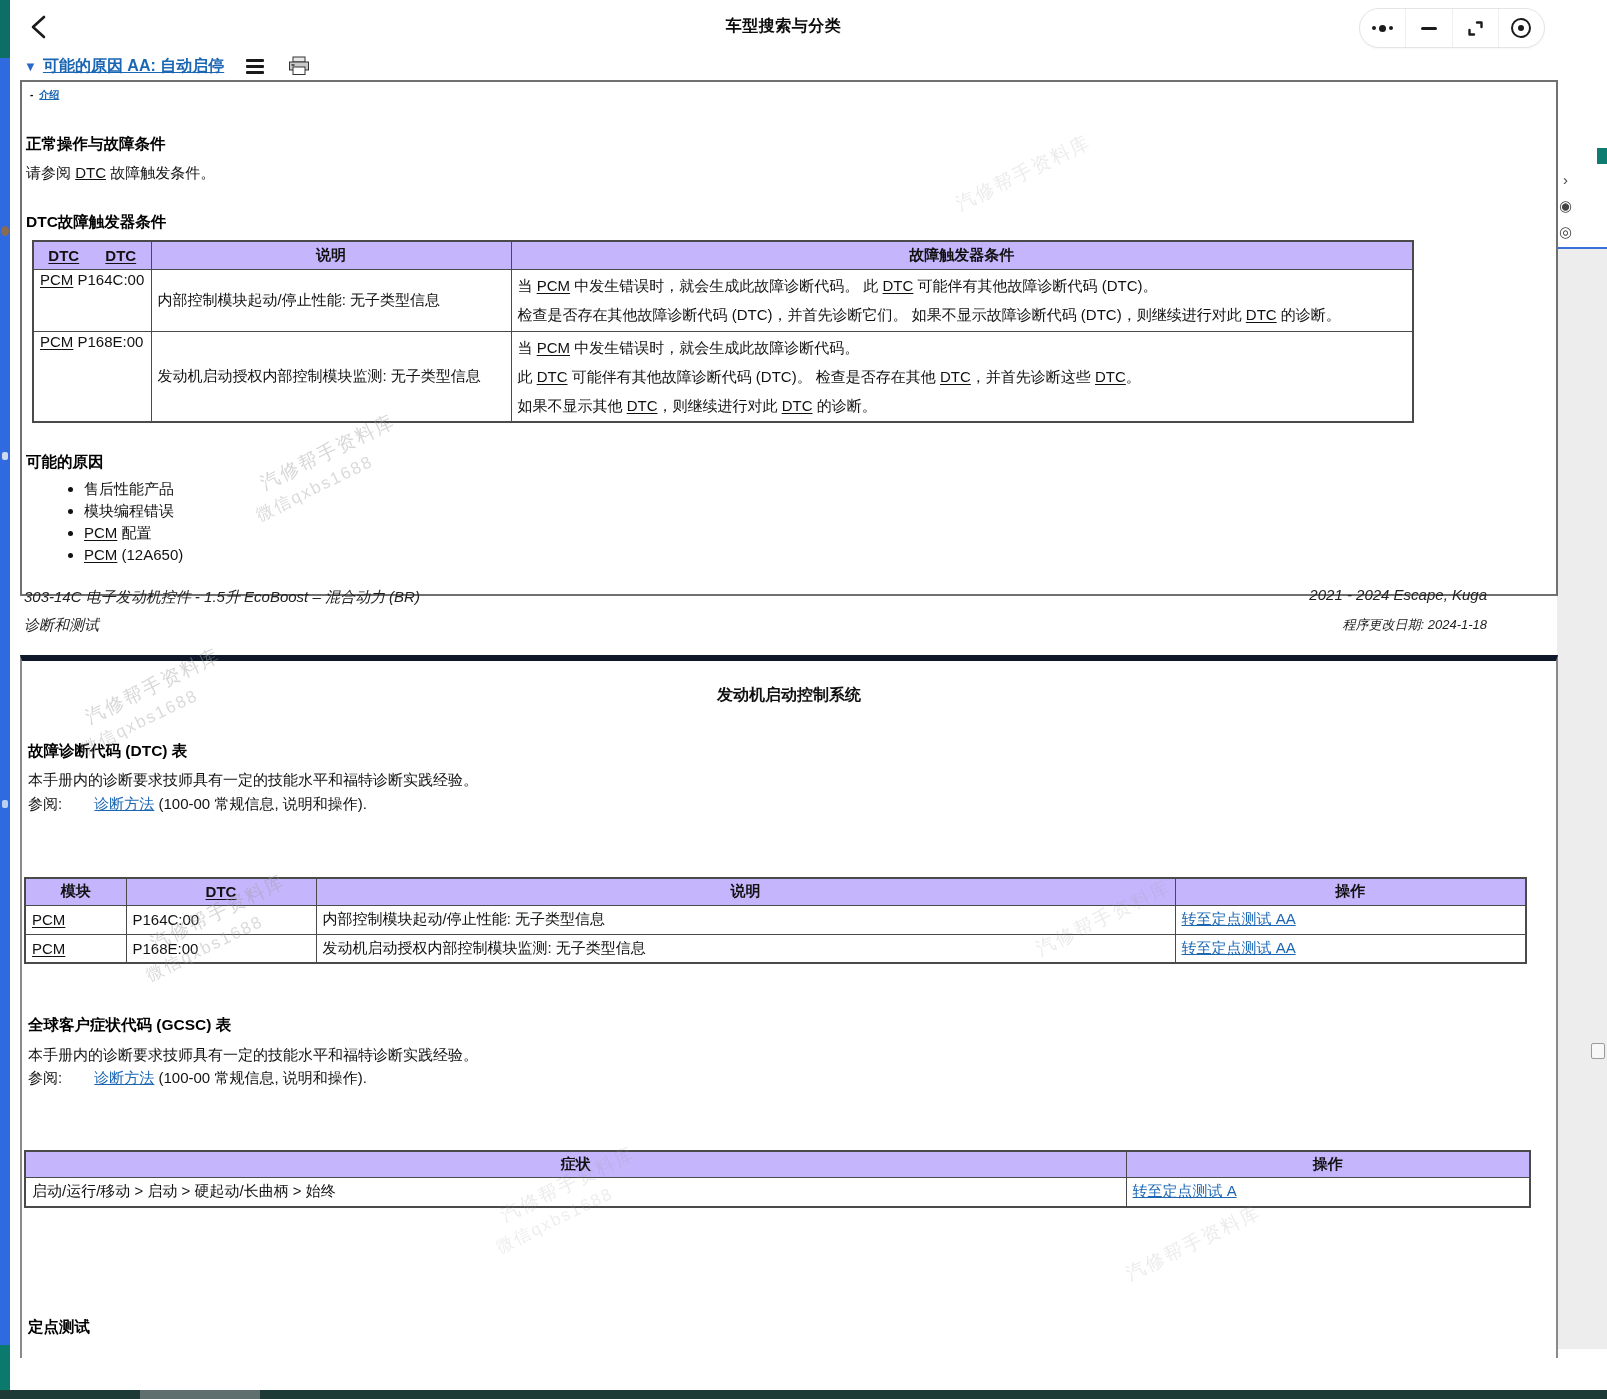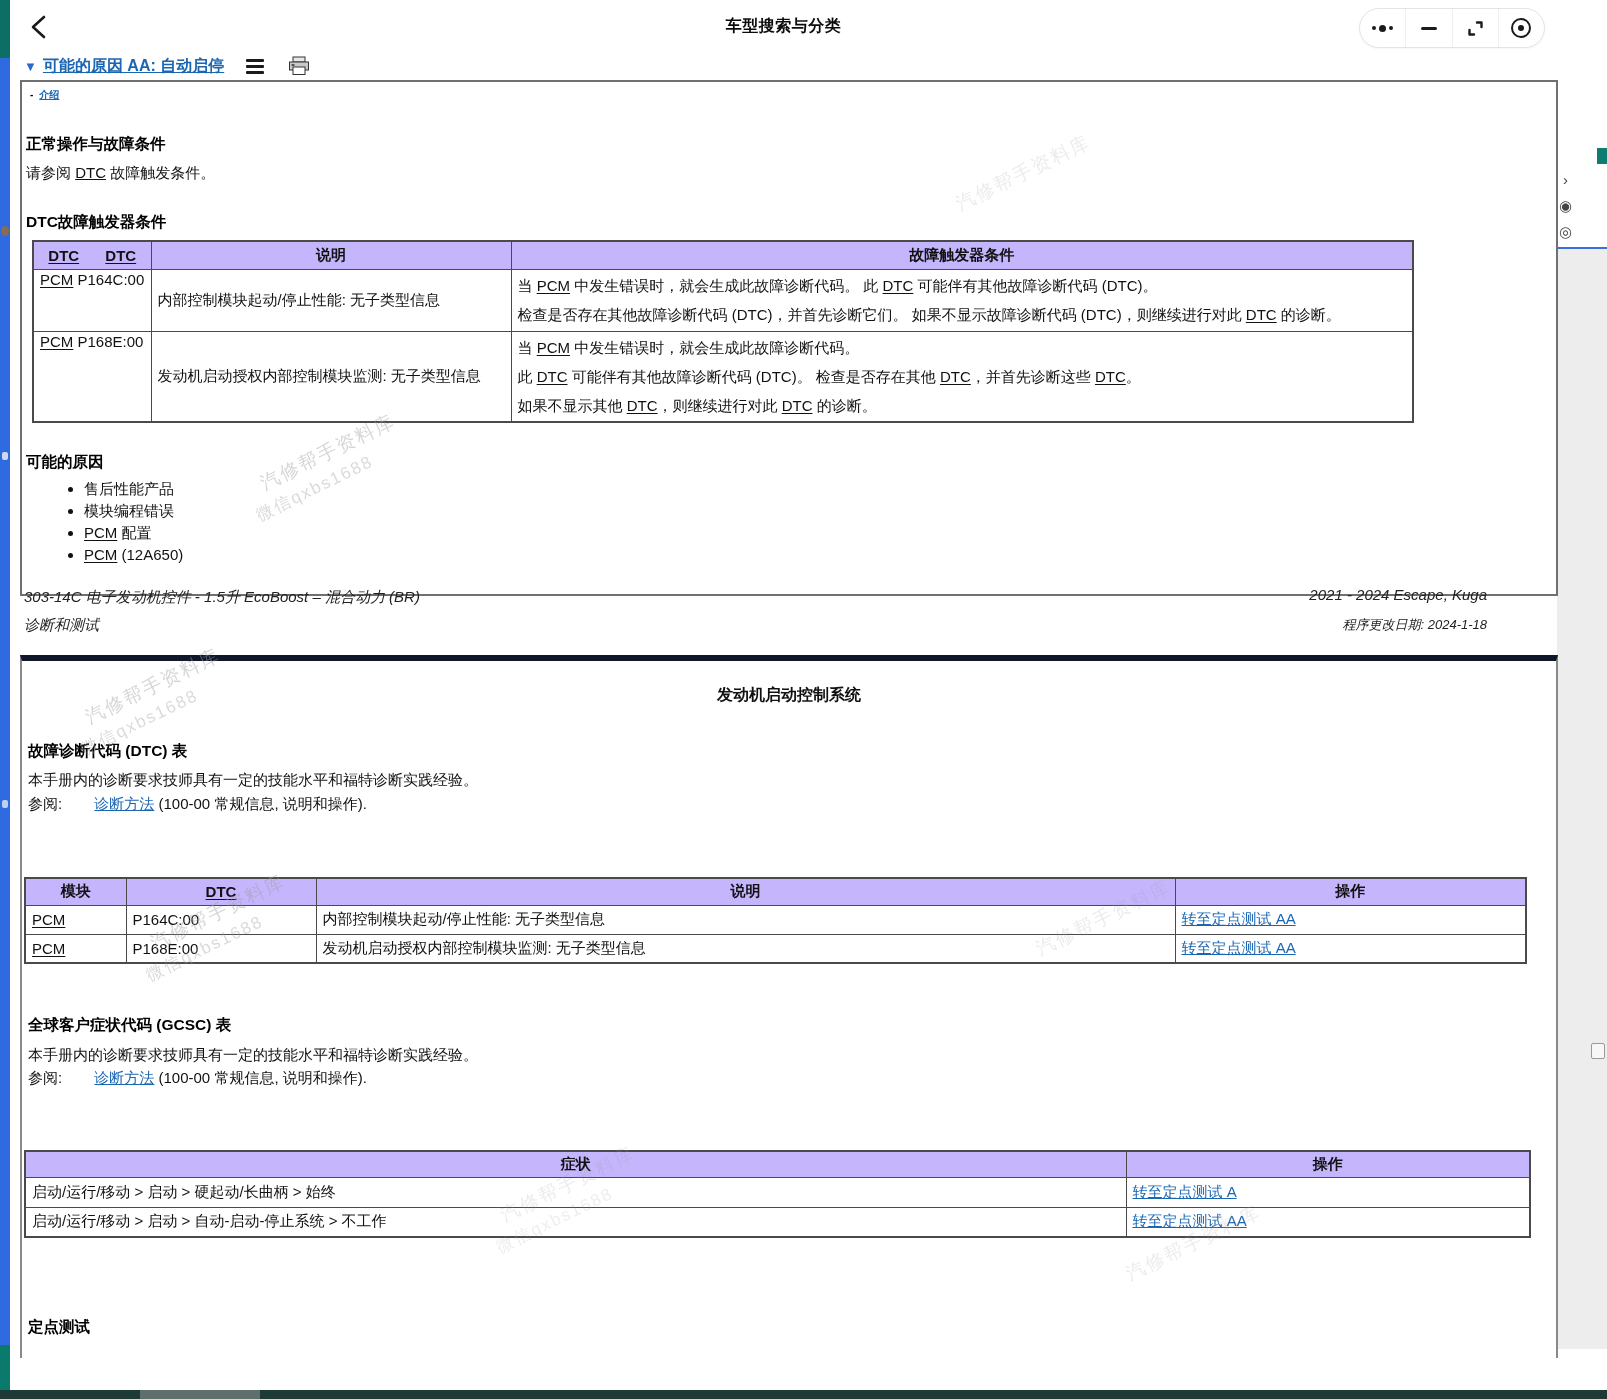--- a/index.html
+++ b/index.html
@@ -296,24 +296,20 @@
           <tr style="height:26px;">
             <th>症状</th>
             <th>操作</th>
           </tr>
         </thead>
         <tbody>
           <tr style="height:30px;">
             <td>启动/运行/移动 &gt; 启动 &gt; 硬起动/长曲柄 &gt; 始终</td>
             <td class="linkcell"><a class="bluelink">转至定点测试 A</a></td>
           </tr>
-          <tr style="height:30px;">
-            <td>启动/运行/移动 &gt; 启动 &gt; 自动-启动-停止系统 &gt; 不工作</td>
-            <td class="linkcell"><a class="bluelink">转至定点测试 AA</a></td>
-          </tr>
         </tbody>
       </table>
 
       <div class="abs h-bold" style="left:6px;top:648px;">定点测试</div>
     </div>
   </div>
 
   <div class="wm" style="left:260px;top:438px;"><span>汽修帮手资料库</span><span class="wm2">微信qxbs1688</span></div>
   <div class="wm" style="left:85px;top:672px;"><span>汽修帮手资料库</span><span class="wm2">微信qxbs1688</span></div>
   <div class="wm" style="left:150px;top:898px;"><span>汽修帮手资料库</span><span class="wm2">微信qxbs1688</span></div>

